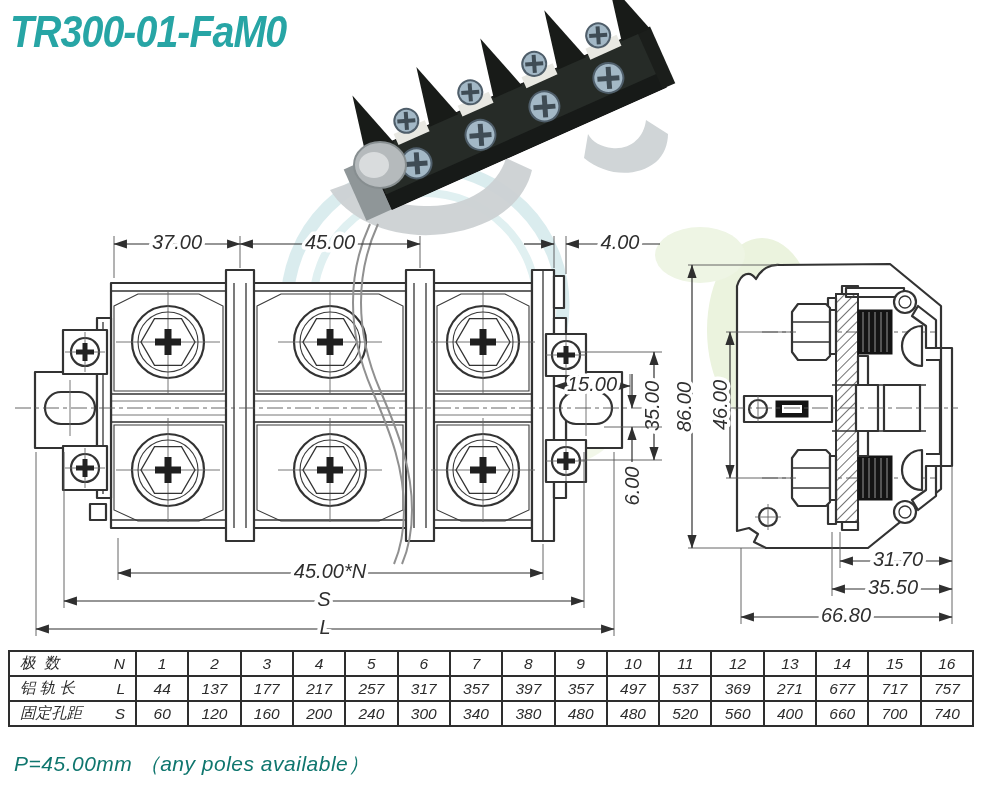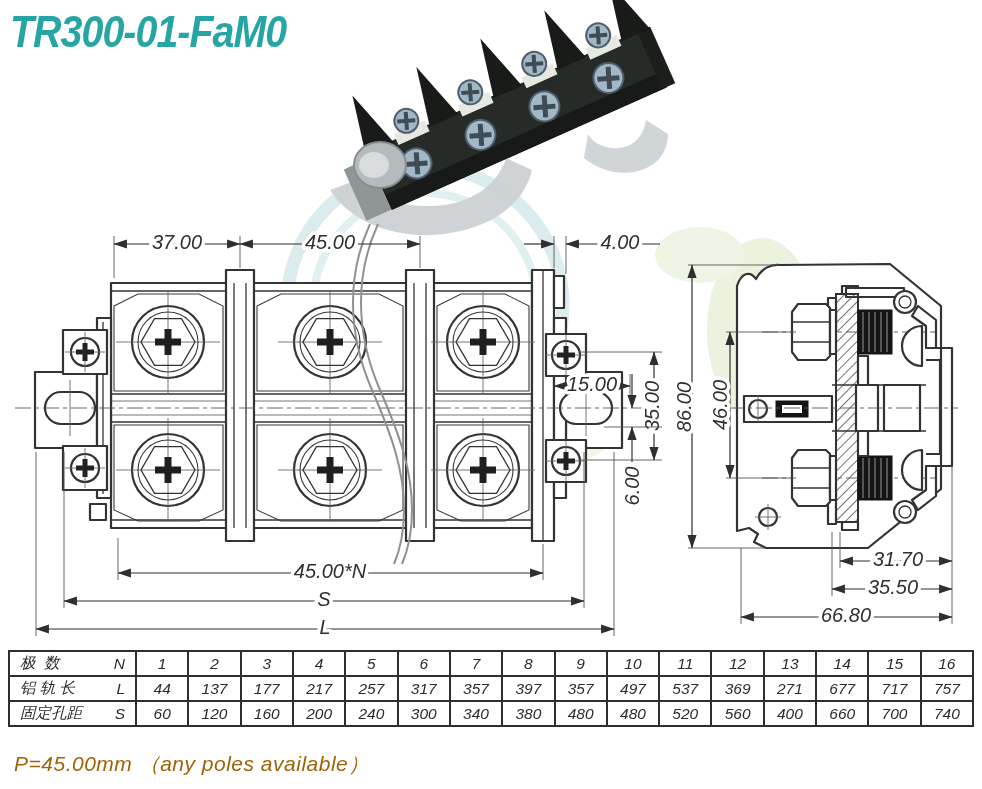--- a/index.html
+++ b/index.html
@@ -24,21 +24,21 @@
   .dt   {font-family:"Liberation Sans",sans-serif;font-size:20px;fill:#2f2f2f;
          paint-order:stroke;stroke:#fff;stroke-width:7px;stroke-linejoin:round;
          text-anchor:middle;dominant-baseline:middle;}
 
   
   .spec{position:absolute;left:8px;top:650px;width:966px;border-collapse:collapse;
         table-layout:fixed;font-size:15.5px;color:#2b2b2b;}
   .spec td{border:2px solid #2e2e2e;height:23px;text-align:center;padding:0;}
   .spec td.rowhead div{display:flex;justify-content:space-between;align-items:center;
         padding:0 10px;white-space:pre;}
-  .footer-note{position:absolute;left:14px;top:750px;font-size:21px;color:#a16207;
+  .footer-note{position:absolute;left:14px;top:750px;font-size:21px;color:#0f766e;
         letter-spacing:.5px;}
 </style>
 </head>
 <body>
 
 <div class="page">
 
   <h1 class="title">TR300-01-FaM0</h1>
 
   <svg class="drawing" width="982" height="789" viewBox="0 0 982 789">

